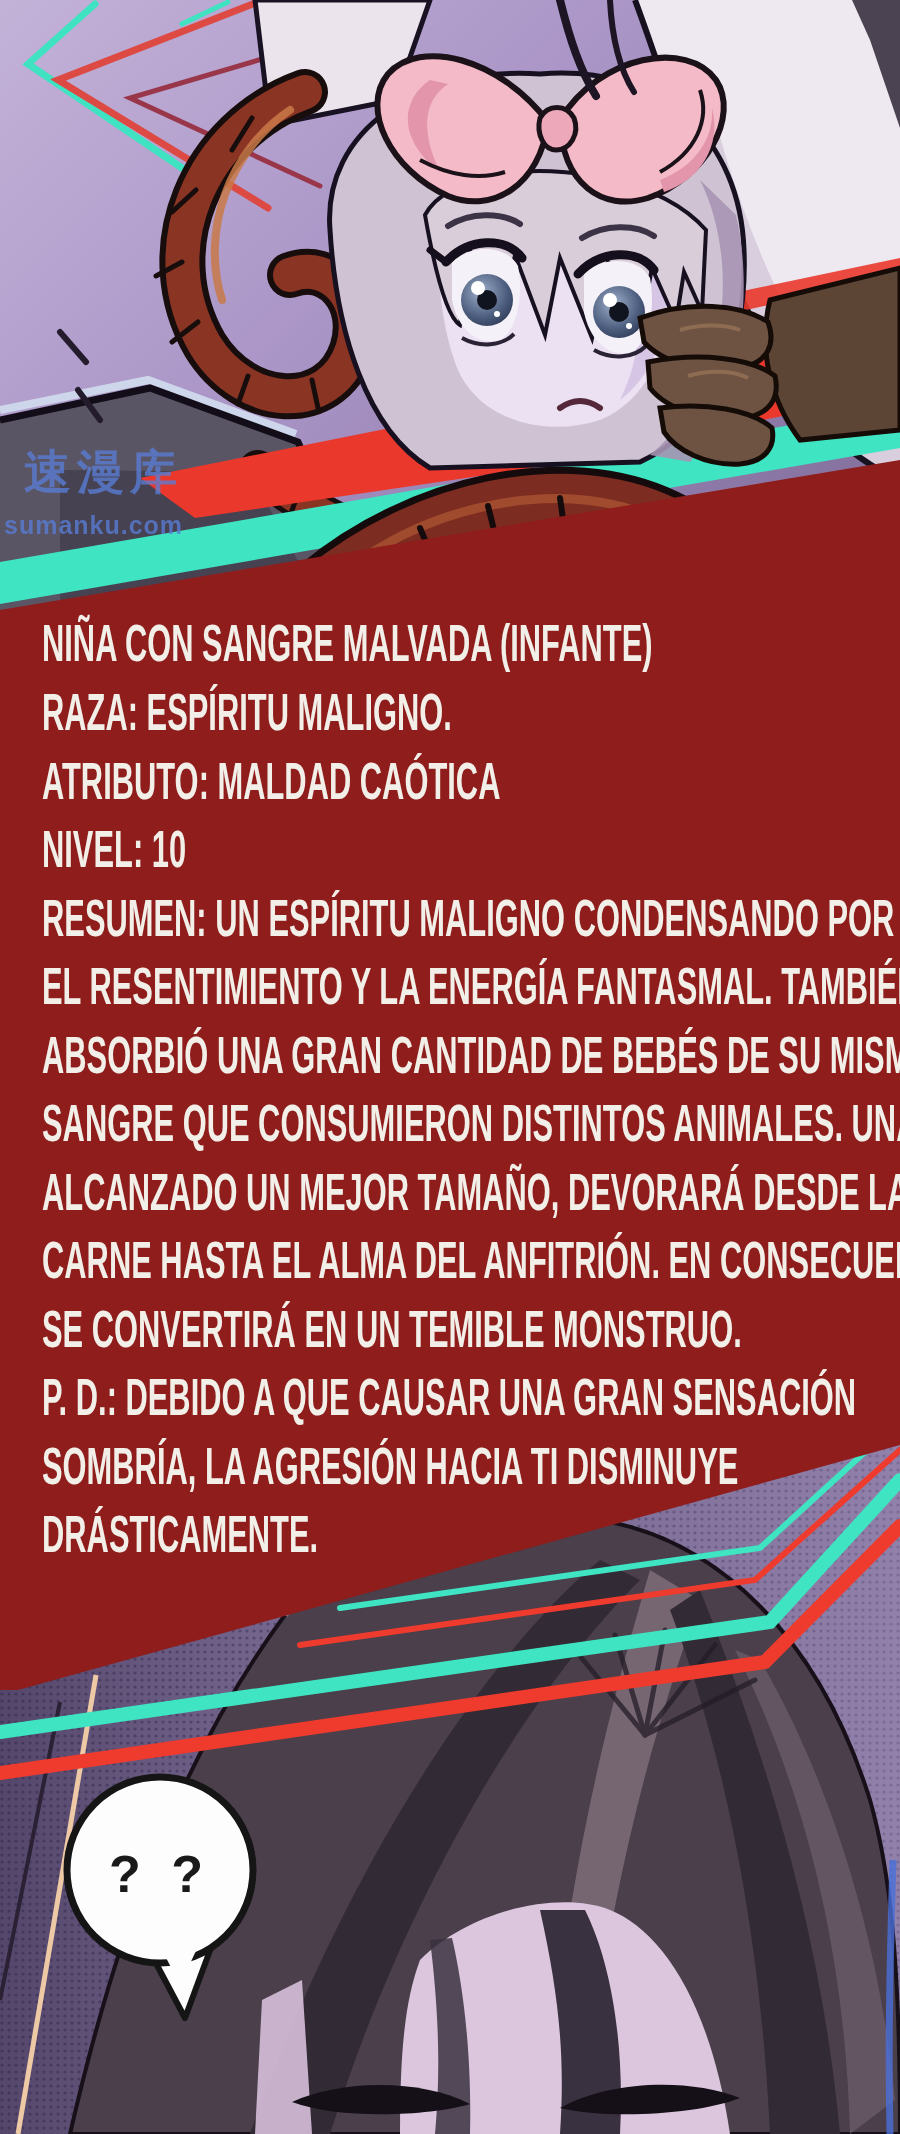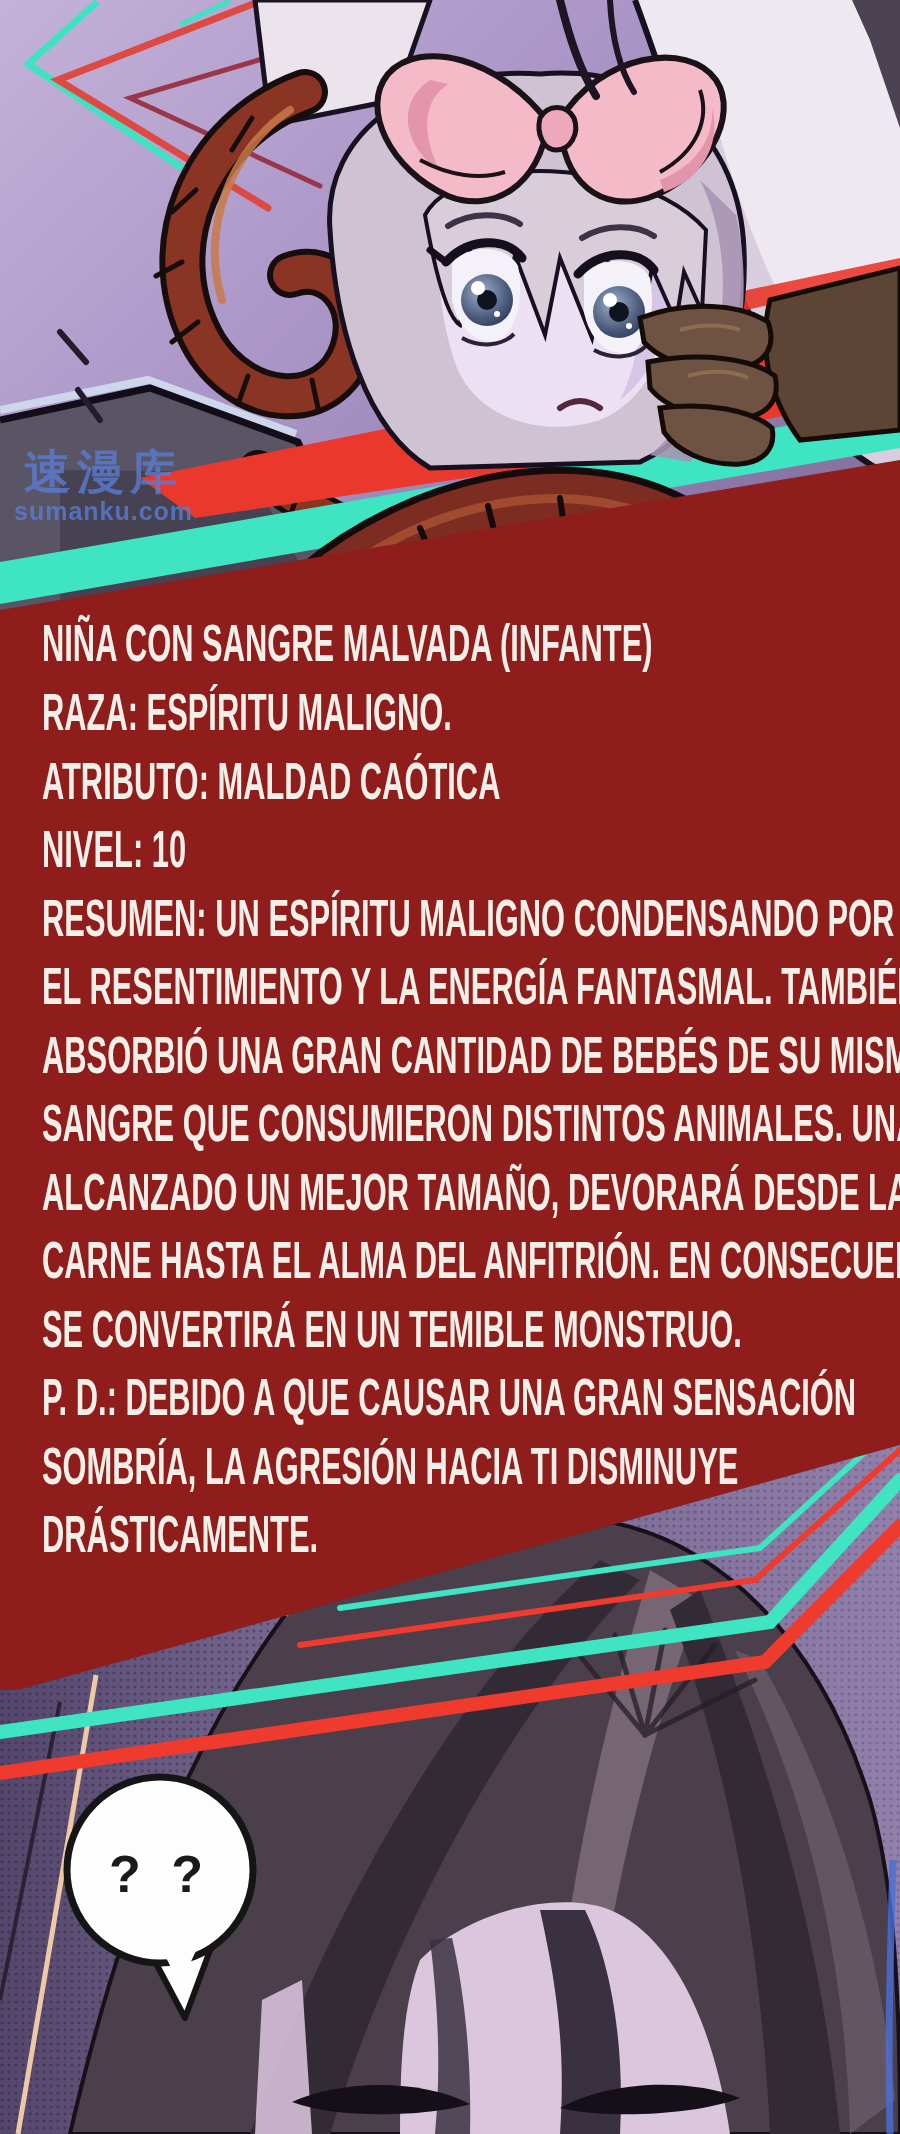--- a/index.html
+++ b/index.html
@@ -19,24 +19,24 @@
     background:#8e1d1c;
     clip-path:polygon(0 155px,900px 5px,900px 990px,0 1240px);
   }
   .stat-line{
     position:absolute;left:42px;z-index:5;
     color:#f2efe9;font-weight:700;font-size:49px;line-height:1;
     letter-spacing:0px;white-space:nowrap;
     transform:scale(0.63,1.06);transform-origin:0 0;
   }
   
-  #watermark{top:448px;left:14px;z-index:6;line-height:1;
-    color:rgba(88,126,214,0.78);text-align:center;}
+  #watermark{top:448px;left:4px;z-index:6;line-height:1;
+    color:rgba(88,126,214,0.78);text-align:right;}
   #watermark .cn{font-size:47px;font-weight:700;letter-spacing:6px;}
-  #watermark .site{font-size:25px;font-weight:700;letter-spacing:1px;margin-top:4px;}
+  #watermark .site{font-size:25px;font-weight:700;letter-spacing:1px;margin-top:18px;}
 </style>
 </head>
 <body>
 
 <div id="page">
 
   <svg id="top-art" class="abs" width="900" height="620" viewBox="0 0 900 620">
     <defs>
       <linearGradient id="bgTop" x1="0" y1="0" x2="1" y2="0.7">
         <stop offset="0" stop-color="#c3b2d8"></stop>

